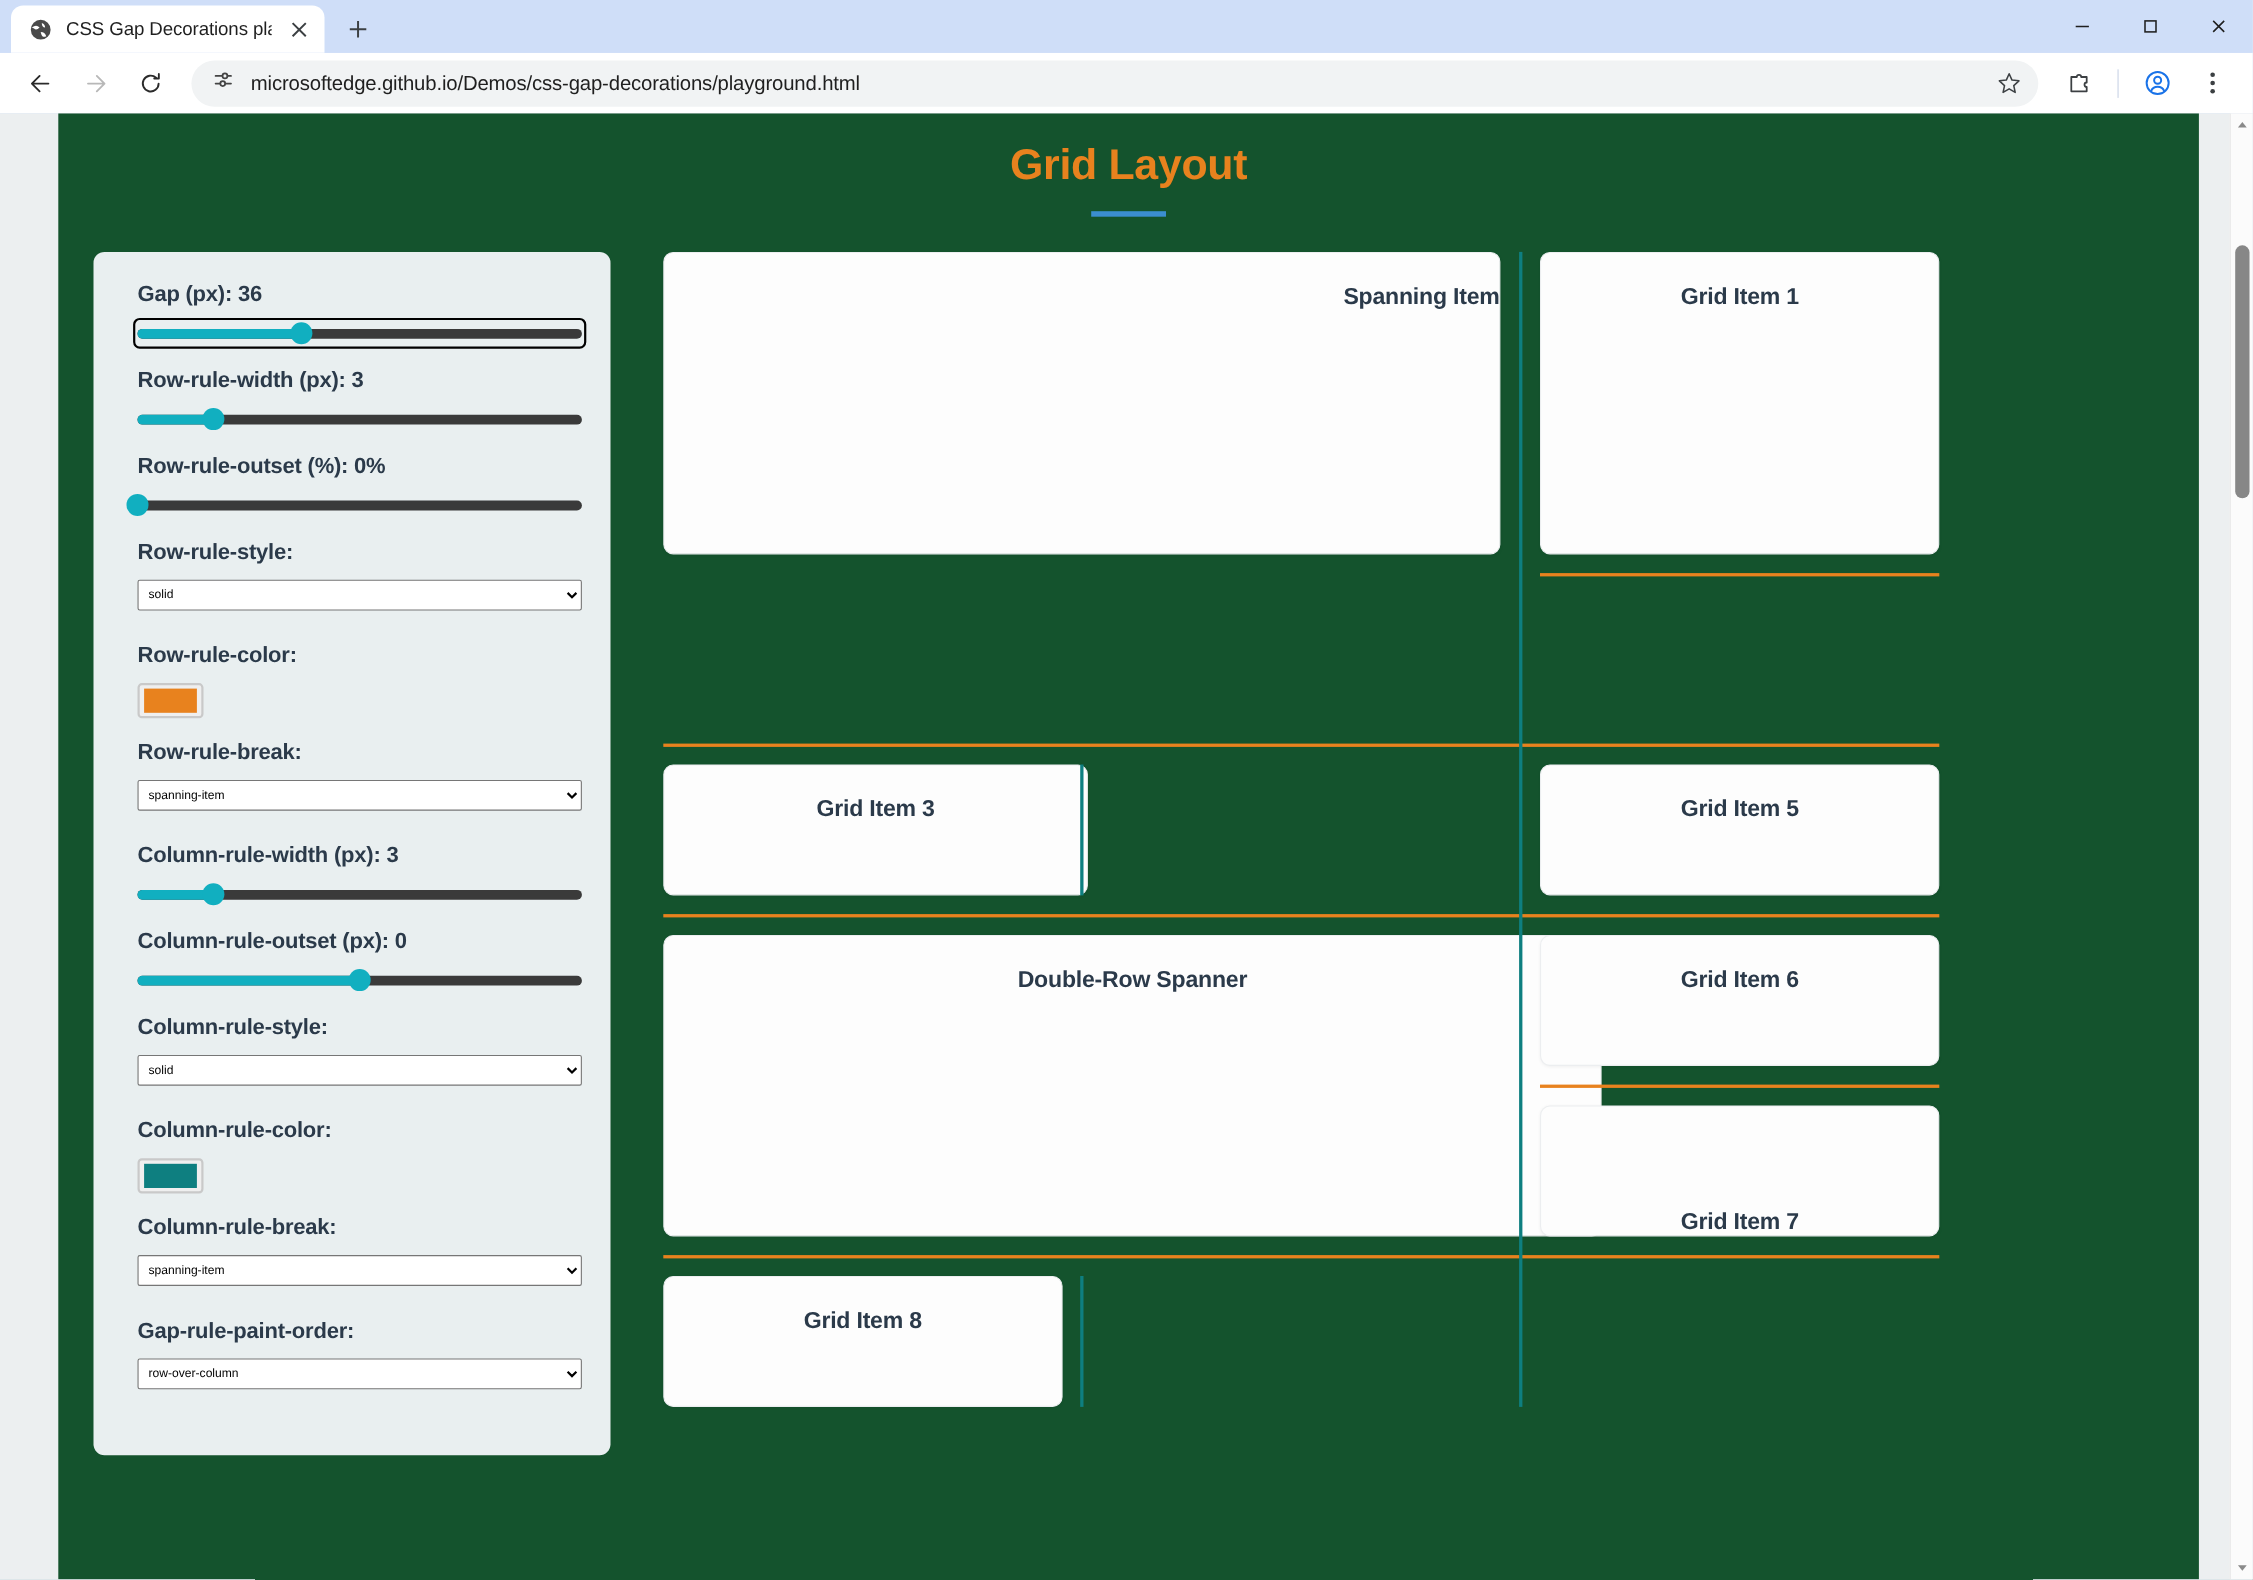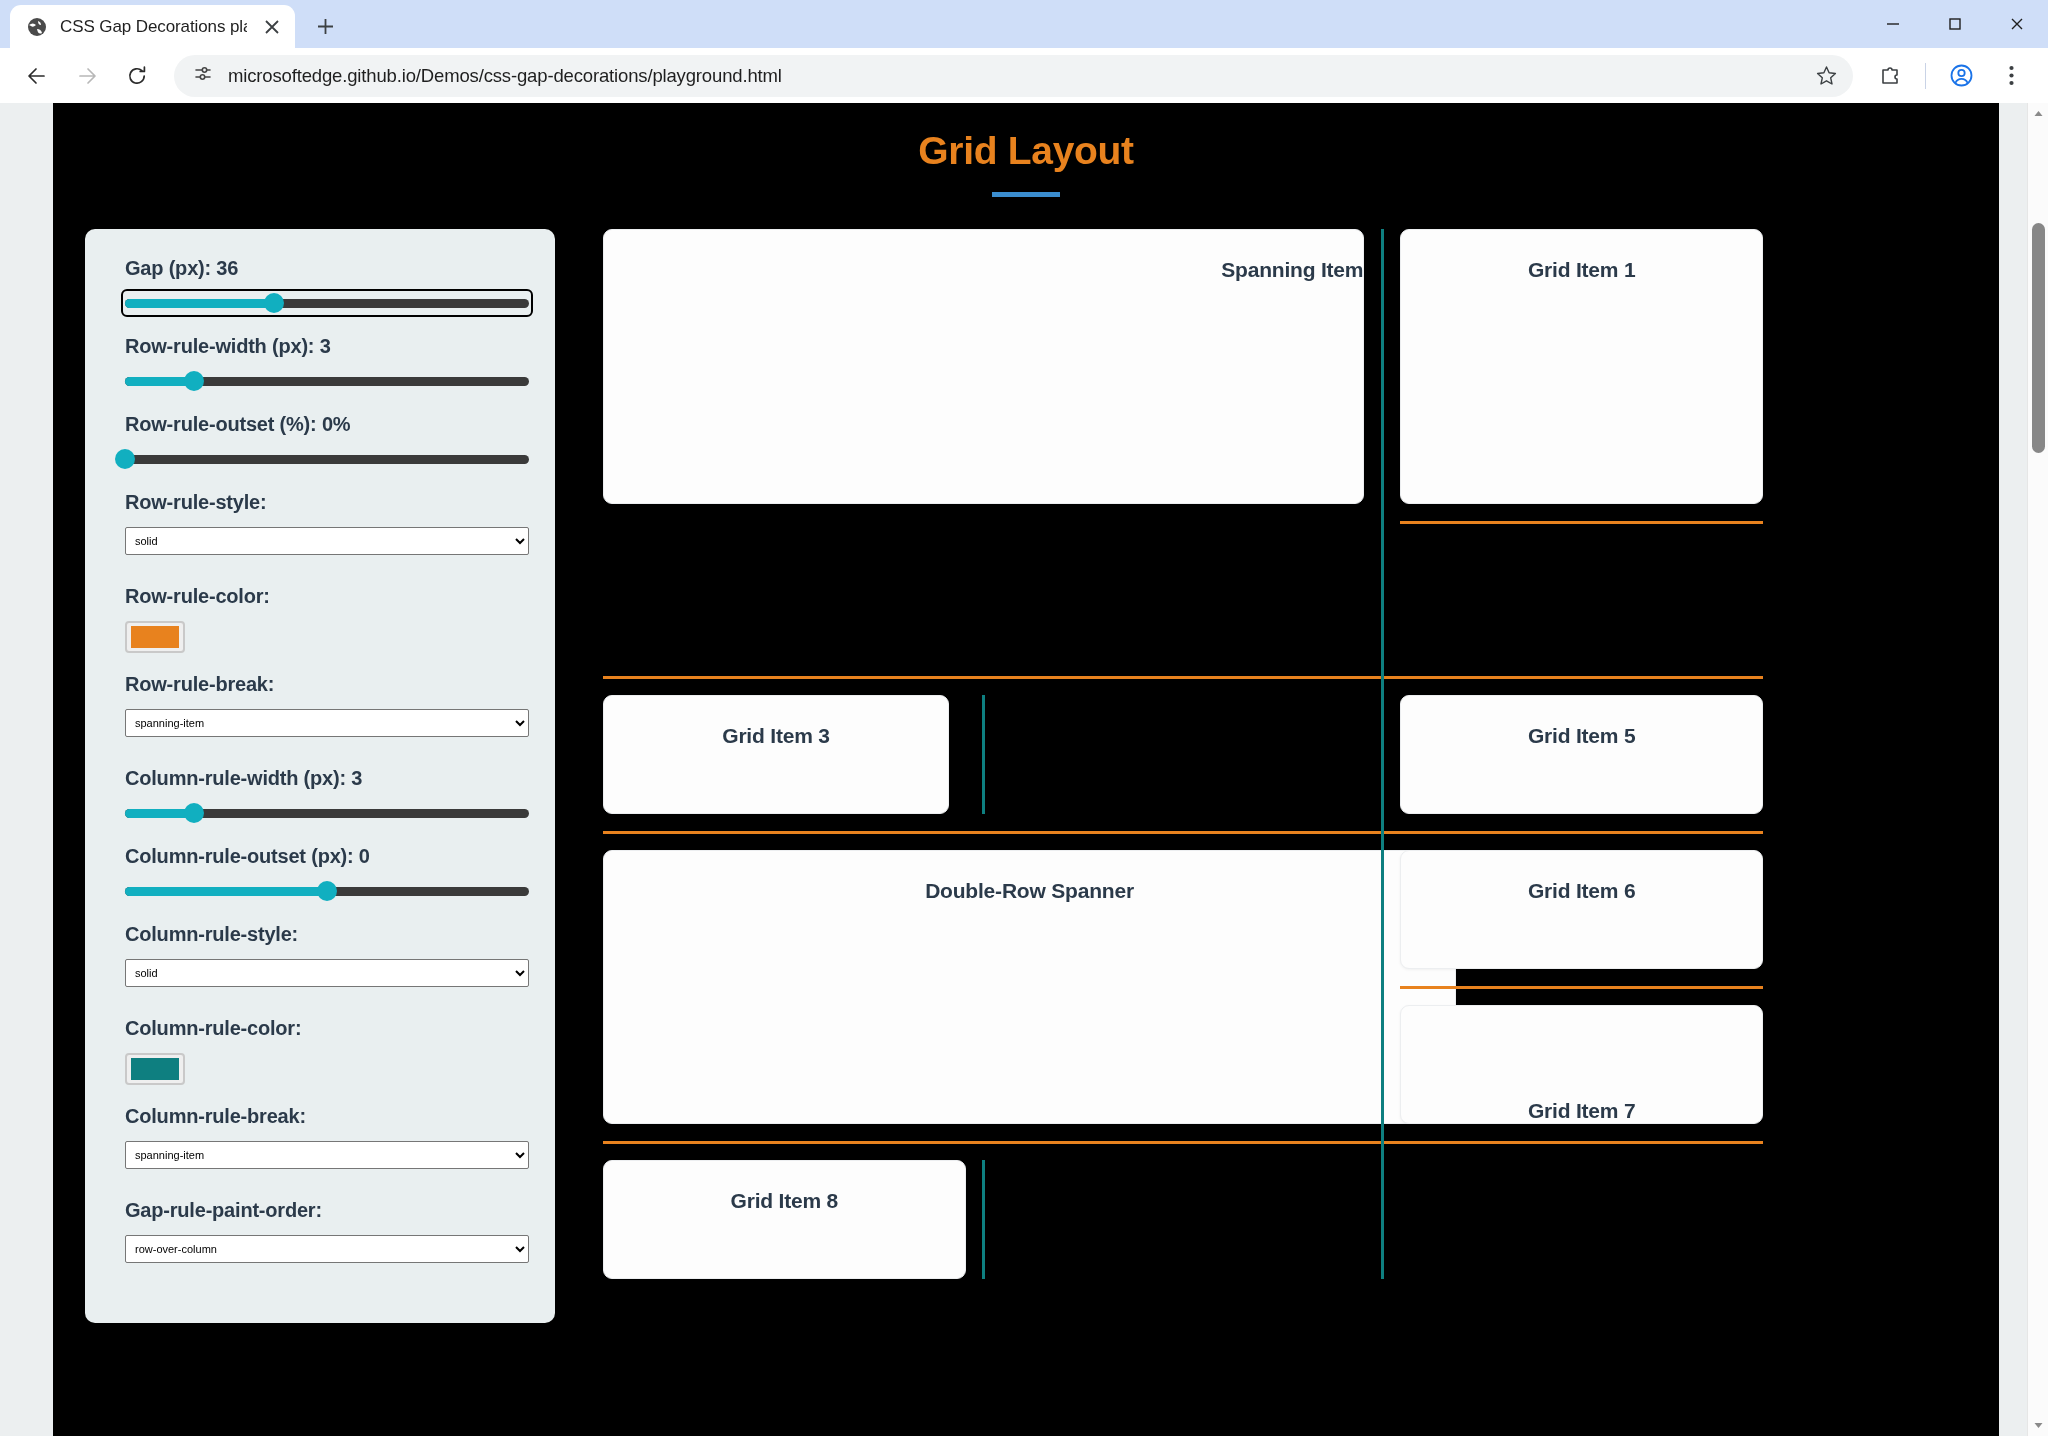--- a/index.html
+++ b/index.html
@@ -37,21 +37,21 @@
              gap: 14px; }
   .omni-url { flex: 1 1 auto; font-size: 18.5px; color: #1f1f1f; white-space: nowrap;
               overflow: hidden; letter-spacing: -0.15px; }
   .omni-star { width: 38px; height: 38px; display: flex; align-items: center;
                justify-content: center; border-radius: 50%; flex: 0 0 38px; }
   .tb-sep { width: 1px; height: 26px; background: #c9d3e6; margin: 0 8px; }
 
   
   .viewport { flex: 1 1 auto; position: relative; background: #eceff0; overflow: hidden;
               display: flex; }
-  .page { flex: 1 1 auto; background: #000000; margin: 0 49px 0 53px; position: relative;
+  .page { flex: 1 1 auto; background: #14532d; margin: 0 49px 0 53px; position: relative;
           overflow: hidden; }
 
   
   .scrollbar { position: absolute; right: 0; top: 0; bottom: 0; width: 21px;
                background: #fbfbfb; border-left: 1px solid #e6e6e6; }
   .sb-arrow { width: 21px; height: 21px; display: flex; align-items: center;
               justify-content: center; }
   .sb-arrow.bottom { position: absolute; bottom: 0; }
   .sb-thumb { position: absolute; left: 4px; width: 13px; top: 120px; height: 230px;
               background: #878787; border-radius: 7px; }
@@ -267,21 +267,21 @@
           </div>
 
         <div class="demo">
           <div class="grid" id="grid-root" style="width: 1160px; height: 1050px;">
               <div class="cell" style="left: 0px; top: 0px; width: 761.333px; height: 275px; justify-content: flex-end;">
                 <span>Spanning Item</span>
               </div>
               <div class="cell" style="left: 797.333px; top: 0px; width: 362.667px; height: 275px;">
                 <span>Grid Item 1</span>
               </div>
-              <div class="cell" style="left: 0px; top: 466px; width: 346px; height: 119px;">
+              <div class="cell" style="left: 0px; top: 466px; width: 386px; height: 119px;">
                 <span>Grid Item 3</span>
               </div>
               <div class="cell" style="left: 797.333px; top: 466px; width: 362.667px; height: 119px;">
                 <span>Grid Item 5</span>
               </div>
               <div class="cell" style="left: 0px; top: 621px; width: 853px; height: 274px;">
                 <span>Double-Row Spanner</span>
               </div>
               <div class="cell" style="left: 797.333px; top: 621px; width: 362.667px; height: 119px;">
                 <span>Grid Item 6</span>

